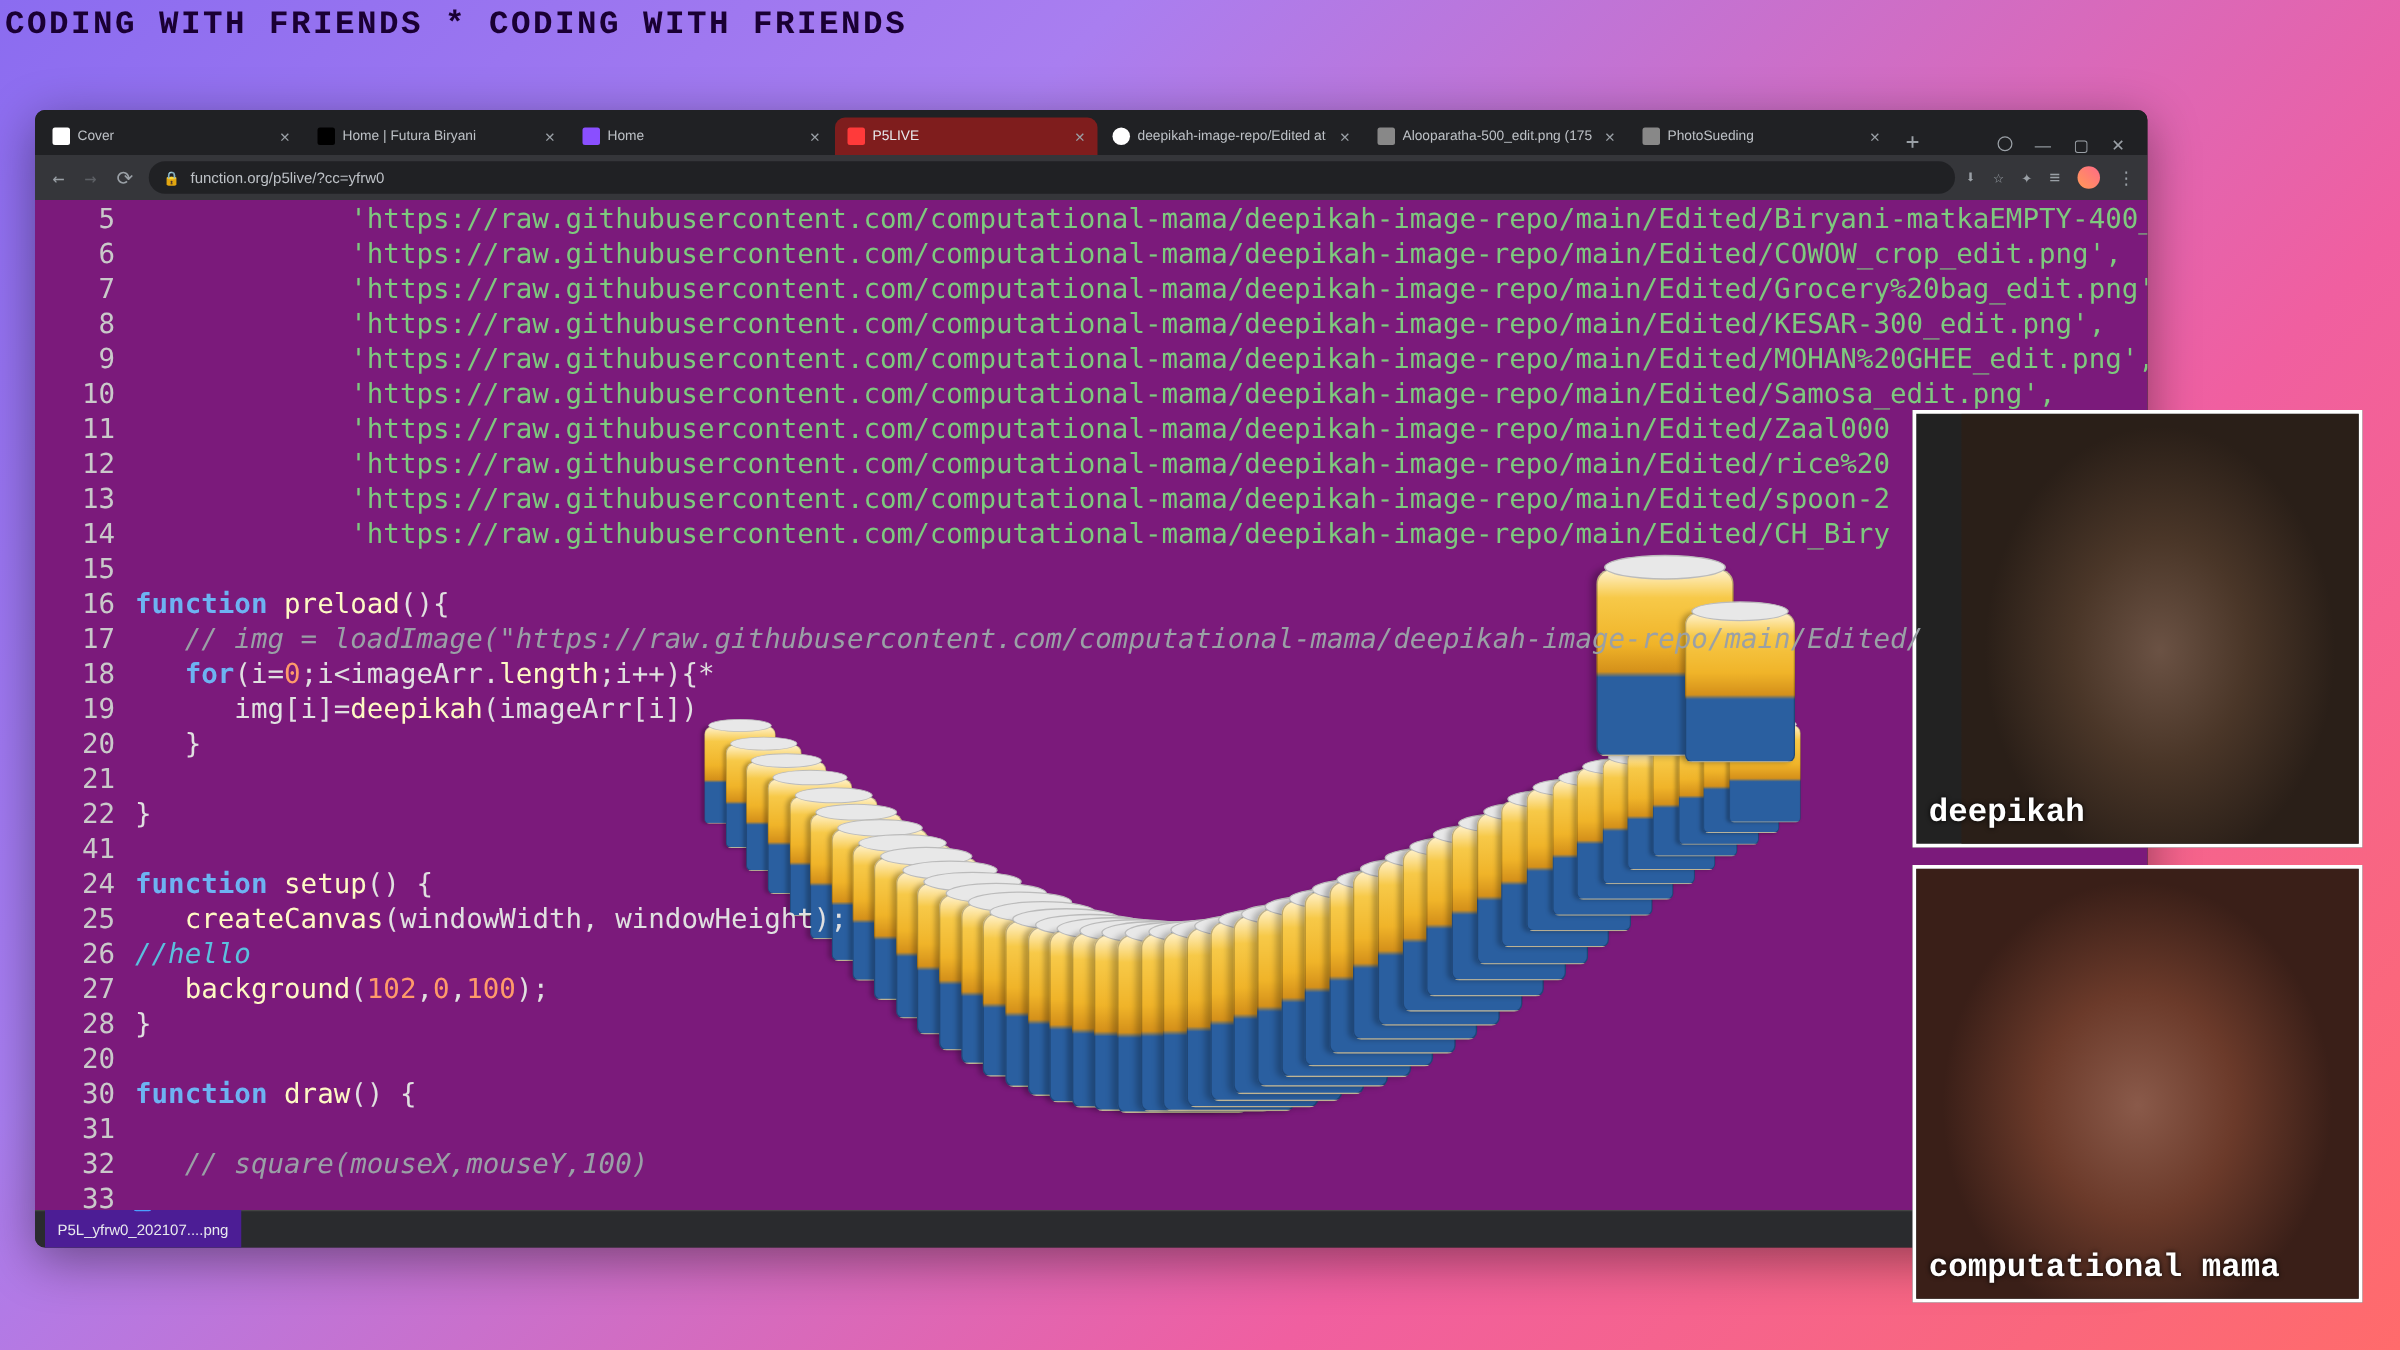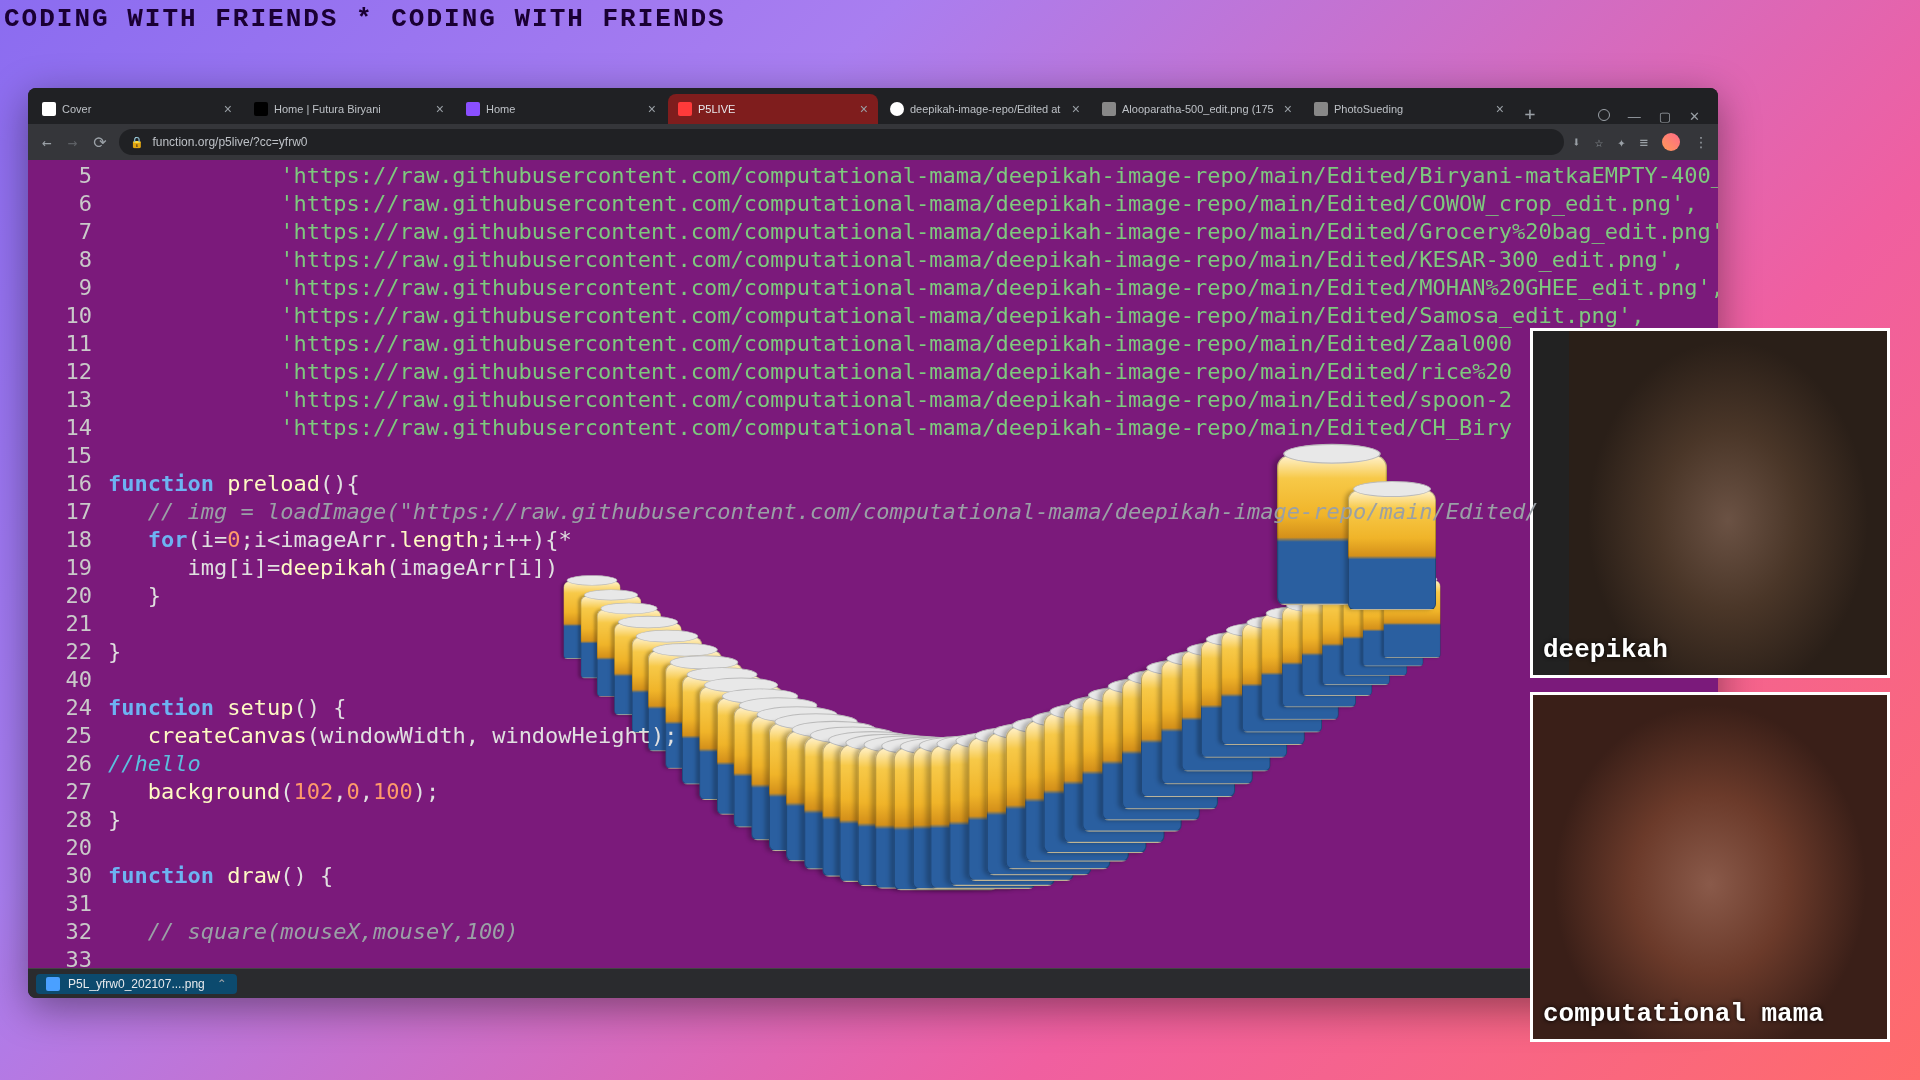--- a/index.html
+++ b/index.html
@@ -115,21 +115,21 @@
 }
 .can::before{
   content:""; position:absolute; top:-10px; left:4px; right:4px; height:14px;
   background:#e8e8e8; border-radius:50%; border:1px solid #bbb;
 }
 .download-bar {
   height:30px; background:#2a2b2e; border-top:1px solid #444;
   display:flex; align-items:center; padding:0 8px; gap:10px;
   font-family:Arial,sans-serif; font-size:12px; color:#e8eaed;
 }
-.dl-item { display:flex; align-items:center; gap:8px; background:#0c4a6e; padding:3px 10px; border-radius:4px; }
+.dl-item { display:flex; align-items:center; gap:8px; background:#4c1d95; padding:3px 10px; border-radius:4px;flex-direction:column; }
 .dl-icon { width:14px;height:14px;background:#4aa0ff;border-radius:2px; }
 .dl-chev { color:#9aa0a6; margin-left:4px; }
 .webcam {
   position:absolute; right:30px; width:360px; height:350px;
   border:3px solid #fff; background:#222;
 }
 .webcam1 { top:328px;padding-left:36px; }
 .webcam2 { top:692px; }
 .webcam-img { width:100%; height:100%; position:relative; overflow:hidden; }
 .wc-label {
@@ -229,21 +229,21 @@
         <div class="code-line"><span class="ln">13</span><span class="code">             <span class="tok-str">'https://raw.githubusercontent.com/computational-mama/deepikah-image-repo/main/Edited/spoon-2</span></span></div>
         <div class="code-line"><span class="ln">14</span><span class="code">             <span class="tok-str">'https://raw.githubusercontent.com/computational-mama/deepikah-image-repo/main/Edited/CH_Biry</span></span></div>
         <div class="code-line"><span class="ln">15</span><span class="code"></span></div>
         <div class="code-line"><span class="ln">16</span><span class="code"><span class="tok-kw">function</span> <span class="tok-fn">preload</span>(){</span></div>
         <div class="code-line"><span class="ln">17</span><span class="code">   <span class="tok-cm">// img = loadImage("https://raw.githubusercontent.com/computational-mama/deepikah-image-repo/main/Edited/</span></span></div>
         <div class="code-line"><span class="ln">18</span><span class="code">   <span class="tok-kw">for</span>(<span class="tok-op">i</span>=<span class="tok-num">0</span>;i&lt;imageArr.<span class="tok-fn">length</span>;i++){*</span></div>
         <div class="code-line"><span class="ln">19</span><span class="code">      img[i]=<span class="tok-fn">deepikah</span>(imageArr[i])</span></div>
         <div class="code-line"><span class="ln">20</span><span class="code">   }</span></div>
         <div class="code-line"><span class="ln">21</span><span class="code"></span></div>
         <div class="code-line"><span class="ln">22</span><span class="code">}</span></div>
-        <div class="code-line"><span class="ln">40</span><span class="code"></span></div>
+        <div class="code-line"><span class="ln">41</span><span class="code"></span></div>
         <div class="code-line"><span class="ln">24</span><span class="code"><span class="tok-kw">function</span> <span class="tok-fn">setup</span>() {</span></div>
         <div class="code-line"><span class="ln">25</span><span class="code">   <span class="tok-fn">createCanvas</span>(windowWidth, windowHeight);</span></div>
         <div class="code-line"><span class="ln">26</span><span class="code"><span class="tok-cm2">//hello</span></span></div>
         <div class="code-line"><span class="ln">27</span><span class="code">   <span class="tok-fn">background</span>(<span class="tok-num">102</span>,<span class="tok-num">0</span>,<span class="tok-num">100</span>);</span></div>
         <div class="code-line"><span class="ln">28</span><span class="code">}</span></div>
         <div class="code-line"><span class="ln">20</span><span class="code"></span></div>
         <div class="code-line"><span class="ln">30</span><span class="code"><span class="tok-kw">function</span> <span class="tok-fn">draw</span>() {</span></div>
         <div class="code-line"><span class="ln">31</span><span class="code"></span></div>
         <div class="code-line"><span class="ln">32</span><span class="code">   <span class="tok-cm">// square(mouseX,mouseY,100)</span></span></div>
         <div class="code-line"><span class="ln">33</span><span class="code"></span></div>

